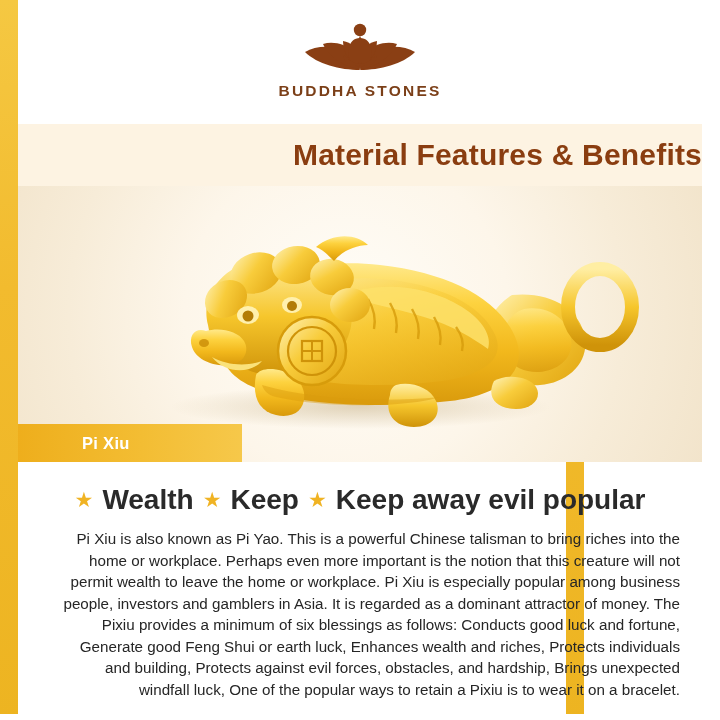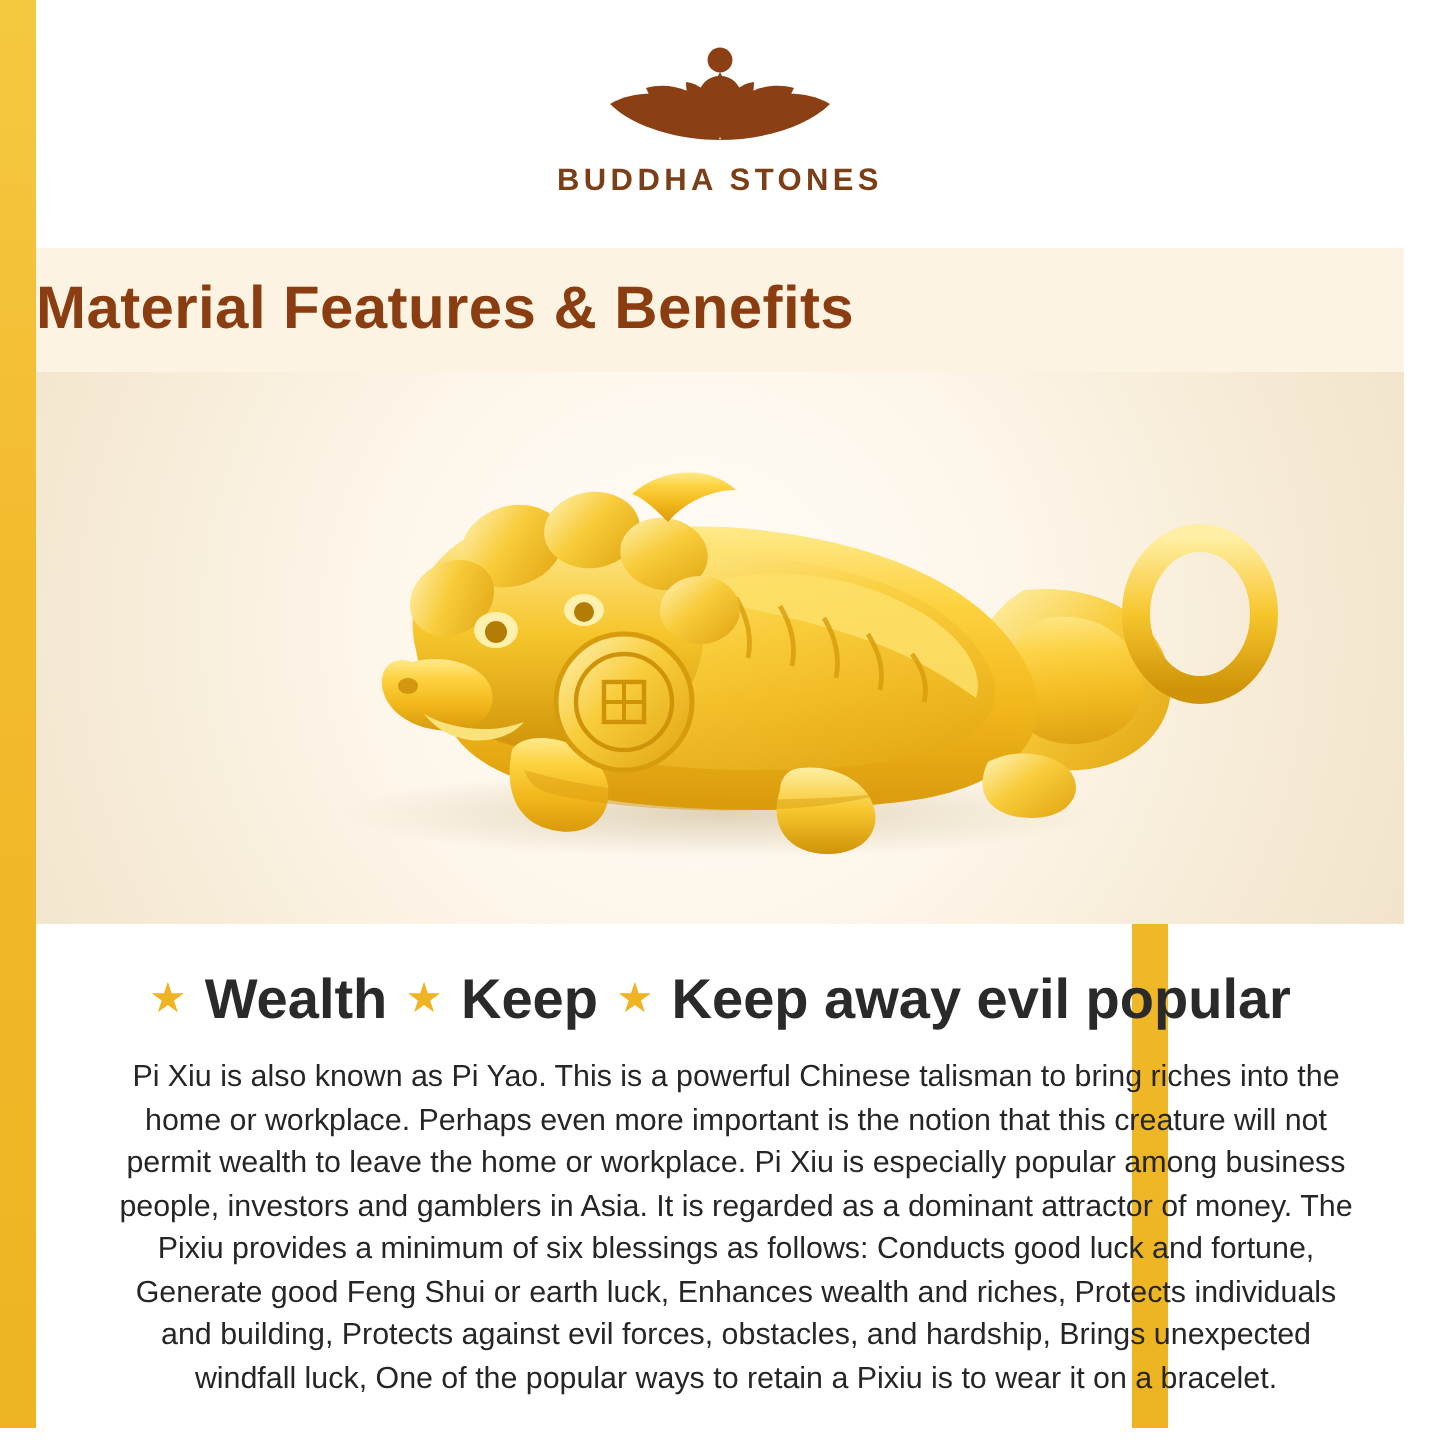--- a/index.html
+++ b/index.html
@@ -67,21 +67,21 @@
     font-family: "Liberation Sans", sans-serif;
   }
 
   
   .title-band {
     position: relative;
     height: 62px;
     background: #fdf3e2;
     display: flex;
     align-items: center;
-    justify-content: flex-start;
+    justify-content: flex-end;
   }
   .title-band .title-text {
     font-size: 30px;
     font-weight: bold;
     color: #8a3d10;
     letter-spacing: 0.2px;
     white-space: nowrap;
   }
 
   
@@ -142,21 +142,21 @@
     font-weight: bold;
     color: #2a2a2a;
   }
 
   
   .body-copy {
     margin: 12px 22px 0 38px;
     font-size: 15.2px;
     line-height: 1.42;
     color: #262626;
-    text-align: center;
+    text-align: right;
     font-family: "Liberation Sans", sans-serif;
   }
 
   .bottom-bar {
     position: absolute;
     left: 0;
     bottom: 0;
     width: 720px;
     height: 6px;
     background: #ffffff;
@@ -279,20 +279,23 @@
 
         <circle cx="232" cy="152" r="34" fill="url(#gold2)"></circle>
         <circle cx="232" cy="152" r="34" fill="none" stroke="#d79c0b" stroke-width="2.5"></circle>
         <circle cx="232" cy="152" r="24" fill="none" stroke="#cf9309" stroke-width="2.2"></circle>
         <rect x="222" y="142" width="20" height="20" fill="none" stroke="#cf9309" stroke-width="2.2"></rect>
         <path d="M222 152 h20 M232 142 v20" stroke="#cf9309" stroke-width="2"></path>
 
         <path d="M182 186 C230 200 300 204 360 198 C330 208 250 210 196 198 C188 196 184 192 182 186 Z" fill="#d99c0d" opacity="0.45"></path>
       </svg>
 
+      <div class="caption-tag">
+        <span class="caption-text">Pi Xiu</span>
+      </div>
     </div>
 
     <div class="benefits">
       <span class="star">★</span>
       <span class="word">Wealth</span>
       <span class="star">★</span>
       <span class="word">Keep</span>
       <span class="star">★</span>
       <span class="word">Keep away evil popular</span>
     </div>

